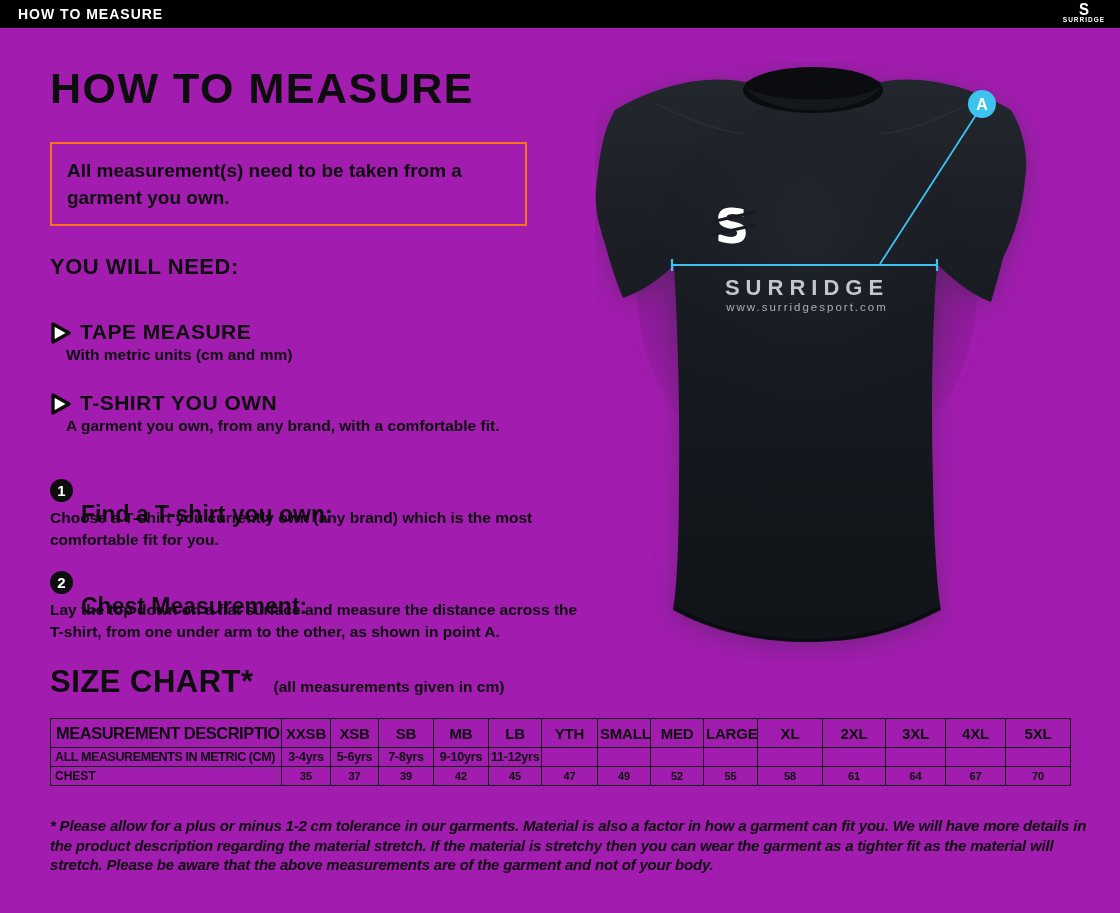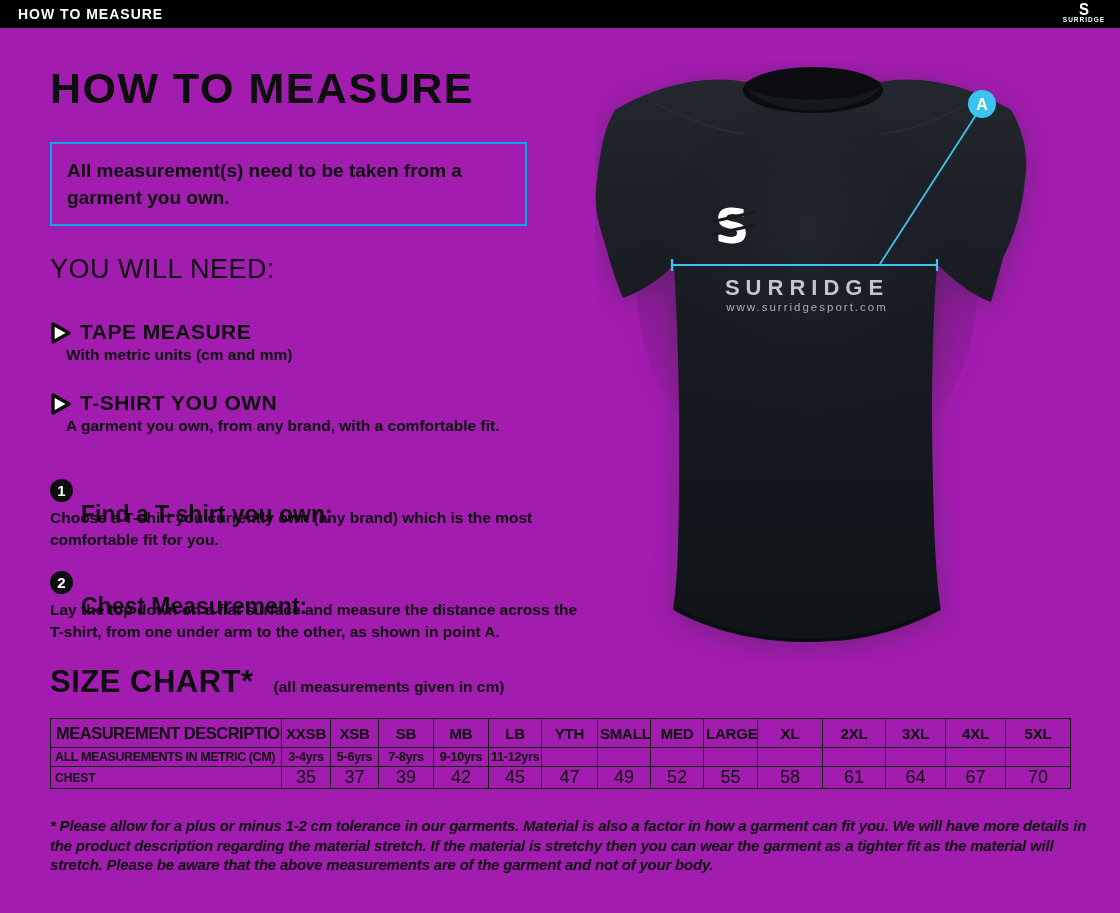--- a/index.html
+++ b/index.html
@@ -16,45 +16,45 @@
   }
   .topbar-logo { position:absolute; right:12px; top:1px; width:48px; text-align:center; color:#fff; }
   .topbar-logo .s  { font-size:15px; font-weight:800; line-height:15px; display:block; transform:scaleY(1.15); }
   .topbar-logo .nm { font-size:6.5px; font-weight:700; letter-spacing:1px; display:block; line-height:8px; }
   
   .h1 {
     position:absolute; left:50px; top:64px; font-size:43px; font-weight:800;
     letter-spacing:1.5px; color:#0d0d0d;
   }
   .notice {
-    position:absolute; left:50px; top:142px; width:477px; border:2px solid #0ea5e9;
+    position:absolute; left:50px; top:142px; width:477px; border:2px solid #f97316;
     padding:13px 15px; font-size:19px; font-weight:700; line-height:27px;
   }
-  .ywn-heading { position:absolute; left:50px; top:254px; font-size:27px; font-weight:400; letter-spacing:0.5px; }
+  .ywn-heading { position:absolute; left:50px; top:254px; font-size:22px; font-weight:700; letter-spacing:0.5px; }
   .need-item .tri { position:absolute; width:22px; height:24px; }
   .need-title { position:absolute; font-size:21px; font-weight:800; letter-spacing:0.5px; }
   .need-desc  { position:absolute; font-size:15.5px; font-weight:700;margin-left:16px; }
   .step-circle {
     position:absolute; width:23px; height:23px; border-radius:50%; background:#0d0d0d;
     color:#fff; text-align:center; line-height:23px; font-size:15px; font-weight:800;
   }
   .step-title { position:absolute; font-size:23px; font-weight:800;margin-top:24px; }
   .step-desc  { position:absolute; width:545px; font-size:15.5px; font-weight:700; line-height:22px; }
   .sc-heading { position:absolute; left:50px; top:664px; font-size:31px; font-weight:800; letter-spacing:0.5px; }
   .sc-sub { font-size:15.5px; font-weight:700; letter-spacing:0; margin-left:20px; }
   
   table.size { position:absolute; left:50px; top:718px; width:1020px; border-collapse:collapse; table-layout:fixed; }
   table.size th, table.size td {
     border:1.6px solid #111; white-space:nowrap; overflow:hidden; text-align:center; padding:0 2px;
   }
   table.size tr.hdr  th { height:29px; font-size:15px; font-weight:700; letter-spacing:-0.2px; }
   table.size tr.hdr  th.first { font-size:16.5px; text-align:left; padding-left:5px; letter-spacing:-0.5px; }
   table.size tr.mid  td { height:19px; font-size:12.5px; font-weight:700; letter-spacing:-0.2px; }
   table.size tr.mid  td.first { text-align:left; padding-left:4px; font-size:12.5px; letter-spacing:-0.4px; }
-  table.size tr.data td { height:19px; font-size:18px; font-weight:400; }
+  table.size tr.data td { height:19px; font-size:11px; font-weight:700; }
   table.size tr.data td.first { text-align:left; padding-left:4px; font-size:12px; font-weight:600; }
   .footnote {
     position:absolute; left:50px; top:808px; width:1050px;
     font-size:15px; font-weight:700; font-style:italic; line-height:19.5px; letter-spacing:-0.2px;margin-top:8px;
   }
   
   .shirt-wrap { position:absolute; left:595px; top:62px; width:480px; height:600px; }
 </style>
 </head>
 <body>

